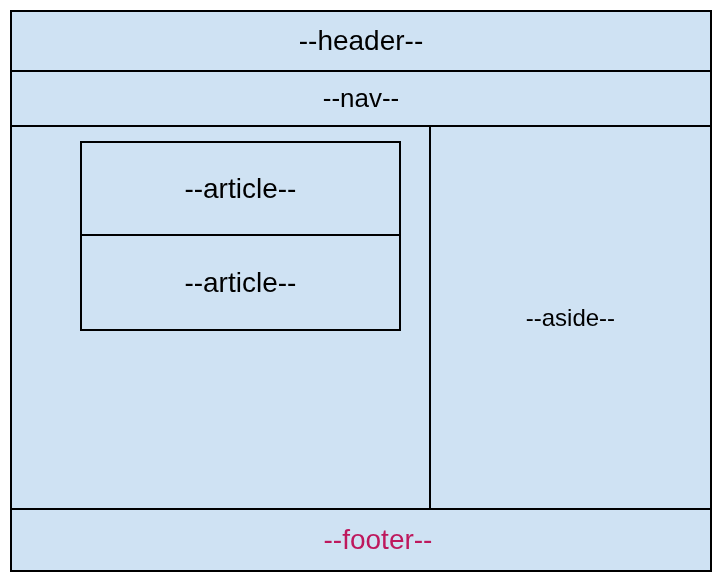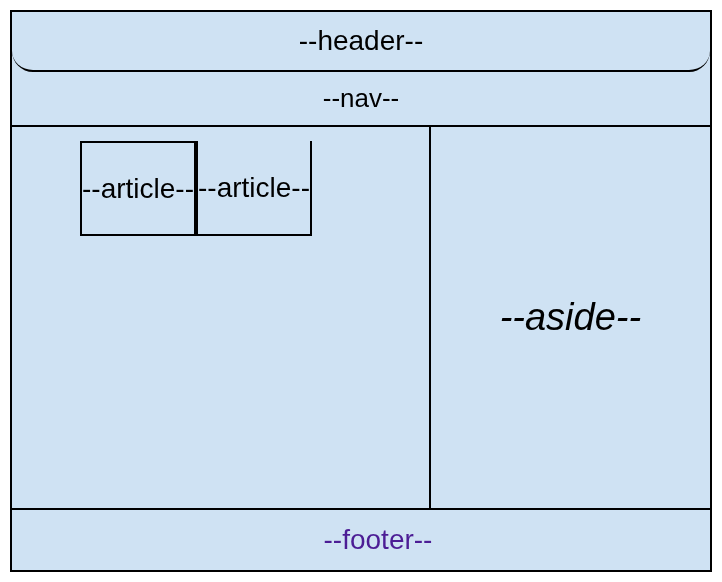--- a/index.html
+++ b/index.html
@@ -21,21 +21,20 @@
       background: #cfe2f3;
     }
     .header-box {
       height: 60px;
       border-bottom: 2px solid #000;
       display: flex;
       align-items: center;
       justify-content: center;
       font-size: 28px;
       color: #000;
-      border-radius: 21px;
     }
     .nav-box {
       height: 55px;
       border-bottom: 2px solid #000;
       display: flex;
       align-items: center;
       justify-content: center;
       font-size: 26px;
       color: #000;
     }
@@ -52,52 +51,51 @@
       flex-direction: column;
     }
     .section-title {
       text-align: center;
       font-size: 28px;
       color: #000;
       margin-bottom: 30px;
     }
     .articles {
       display: flex;
-      flex-direction: row;
+      flex-direction: column;
       padding-left: 40px;
     }
     .article-box {
       height: 95px;
       border: 2px solid #000;
       display: flex;
       align-items: center;
       justify-content: center;
       font-size: 28px;
       color: #000;
       background: #cfe2f3;
     }
     .article-box + .article-box {
       border-top: none;
     }
     .aside-box {
       flex: 1;
       display: flex;
       align-items: center;
       justify-content: center;
-      font-size: 38px;
+      font-size: 24px;
       color: #000;
-      font-style: italic;
     }
     .footer-box {
       height: 60px;
       display: flex;
       align-items: center;
       justify-content: center;
       font-size: 28px;
-      color: #4c1d95;
+      color: #be185d;
       padding-left: 34px;
     }
   </style>
 </head>
 <body>
 
 <div class="layout-container">
   <div class="header-box">
     <span>--header--</span>
   </div>

